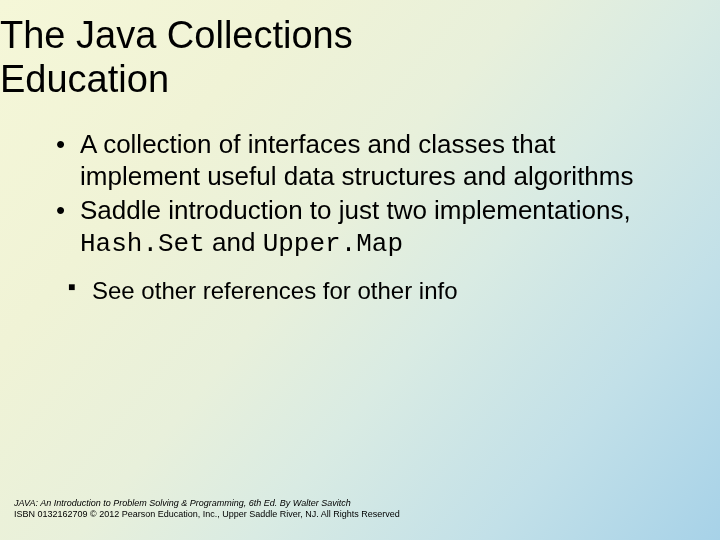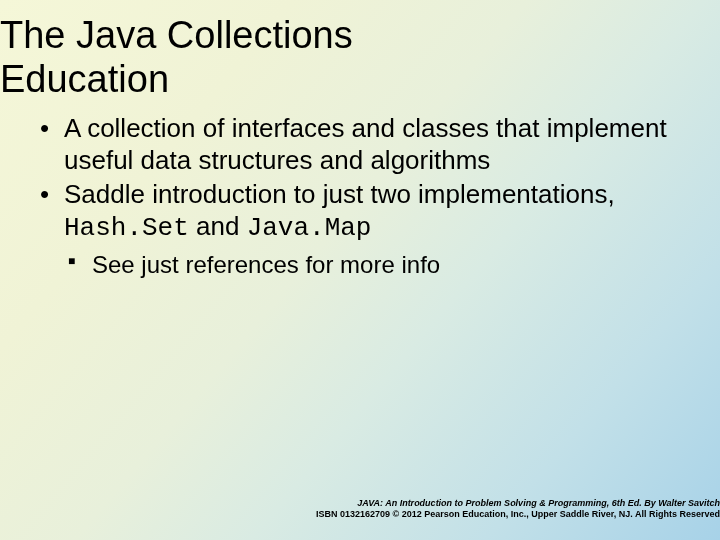--- a/index.html
+++ b/index.html
@@ -26,21 +26,21 @@
     font-size: 38px;
     line-height: 1.15;
     padding-top: 14px;
     font-weight: 400;
   }
   .content {
     padding: 12px 34px 0 34px;
   }
   ul.bullets {
     list-style: none;
-    margin: 0;
+    margin: 16px;
     padding: 0;
   }
   ul.bullets > li {
     position: relative;
     font-size: 26px;
     line-height: 1.22;
     padding-left: 30px;
     margin-bottom: 2px;
   }
   ul.bullets > li::before {
@@ -67,52 +67,51 @@
     left: 34px;
     top: 4px;
     font-size: 12px;
   }
   .mono {
     font-family: "Courier New", Courier, monospace;
   }
   .footer {
     position: absolute;
     bottom: 20px;
-    left: 4px;
+    left: 14px;
     right: 0;
-    text-align: right;
+    text-align: left;
     font-size: 9px;
     line-height: 1.25;
     font-style: italic;
-    font-weight: bold;
   }
   .footer .line2 {
     font-style: normal;
   }
 </style>
 </head>
 <body>
 
 <div class="title">
   <span>The Java Collections</span><br>
   <span>Education</span>
 </div>
 
 <div class="content">
   <ul class="bullets">
     <li>
       <span>A collection of interfaces and classes that implement useful data structures and algorithms</span>
     </li>
     <li>
-      <span>Saddle introduction to just two implementations, </span><span class="mono">Hash.Set</span><span> and </span><span class="mono">Java.Map</span>
+      <span>Saddle introduction to just two implementations, </span><span class="mono">Hash.Set</span><span> and </span><span class="mono">Upper.Map</span>
     </li>
   </ul>
   <ul class="sub">
     <li>
-      <span>See just references for more info</span>
+      <span>See other references for other info</span>
     </li>
   </ul>
 </div>
 
 <div class="footer">
   <div>JAVA: An Introduction to Problem Solving &amp; Programming, 6th Ed. By Walter Savitch</div>
   <div class="line2">ISBN 0132162709 © 2012 Pearson Education, Inc., Upper Saddle River, NJ. All Rights Reserved</div>
 </div>
 
 </body></html>

